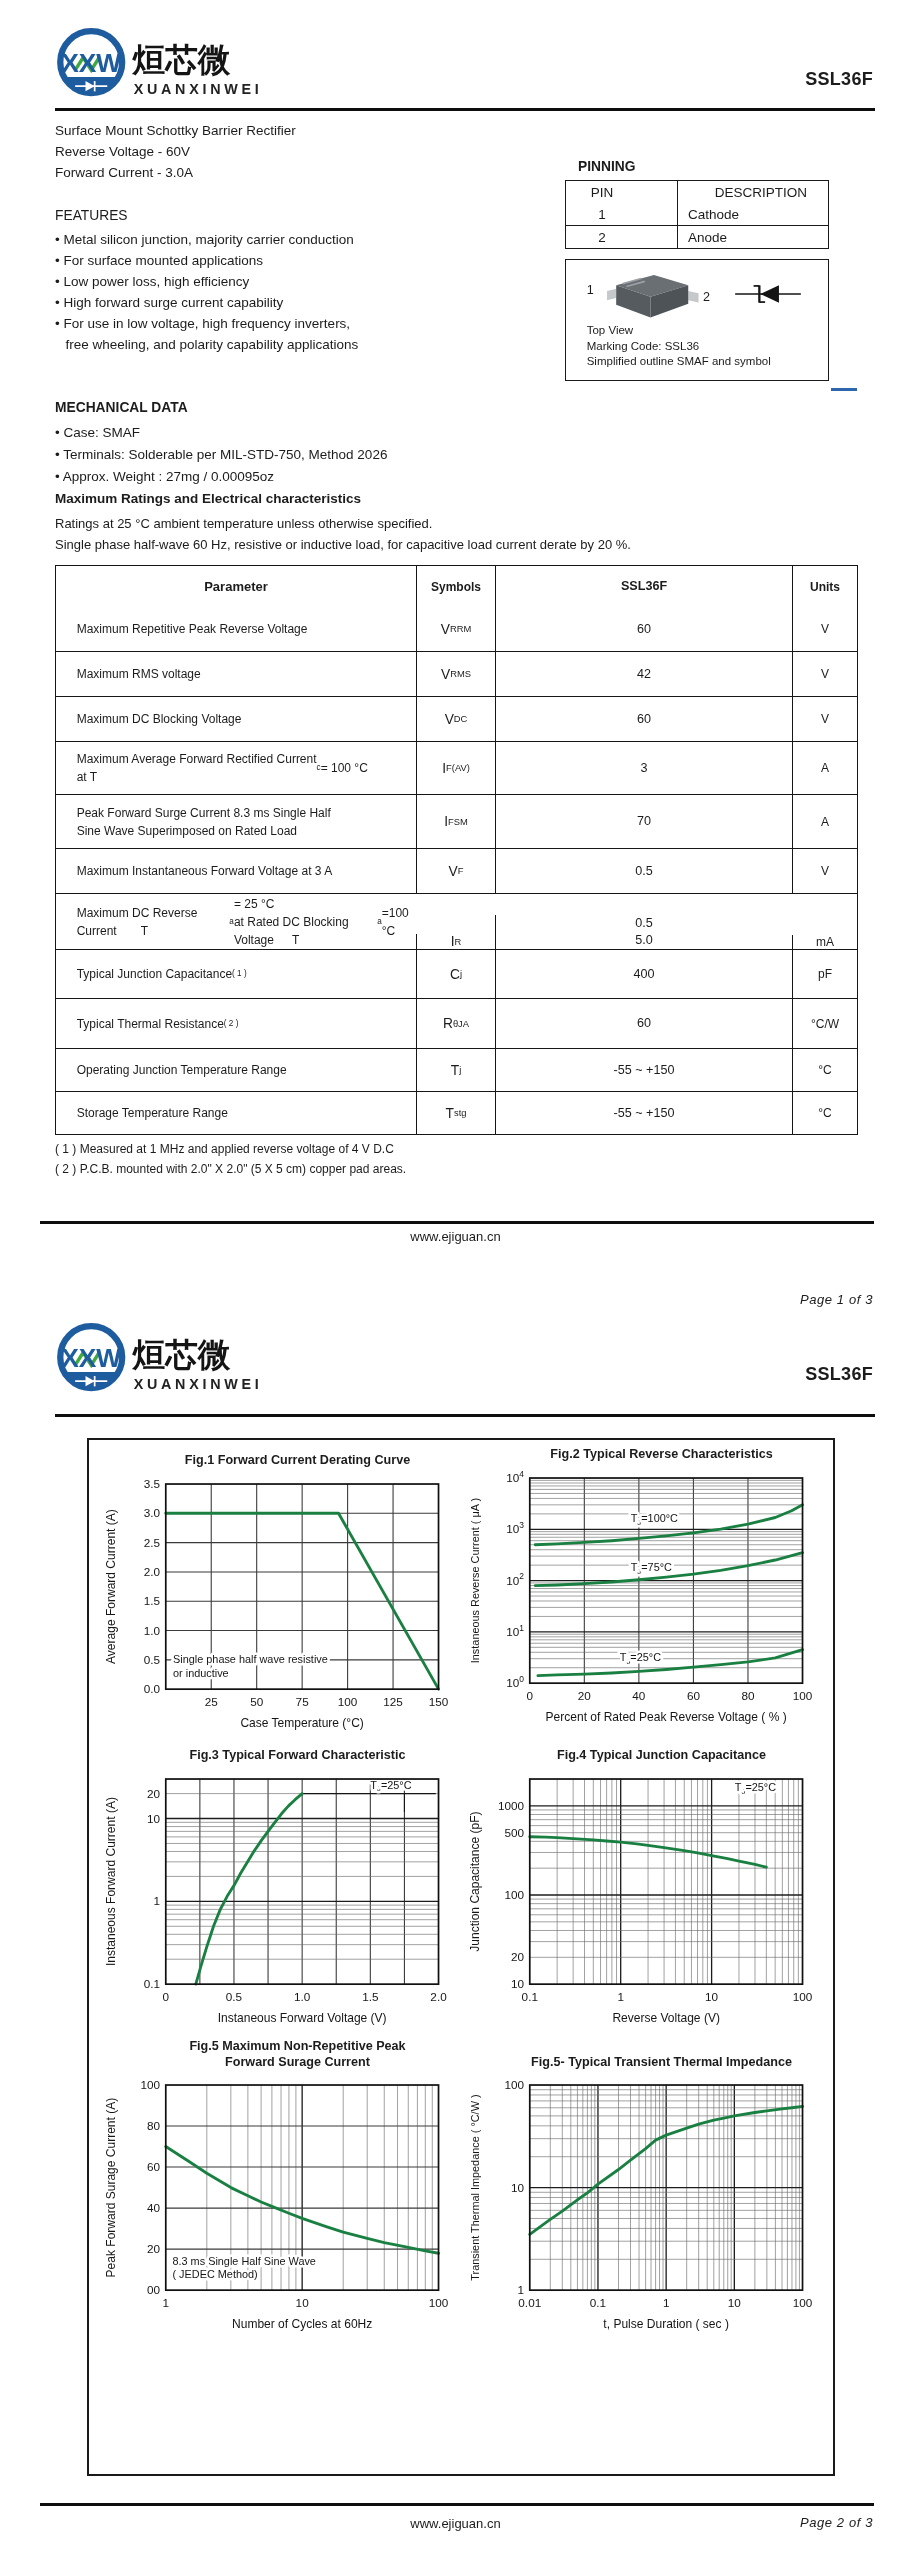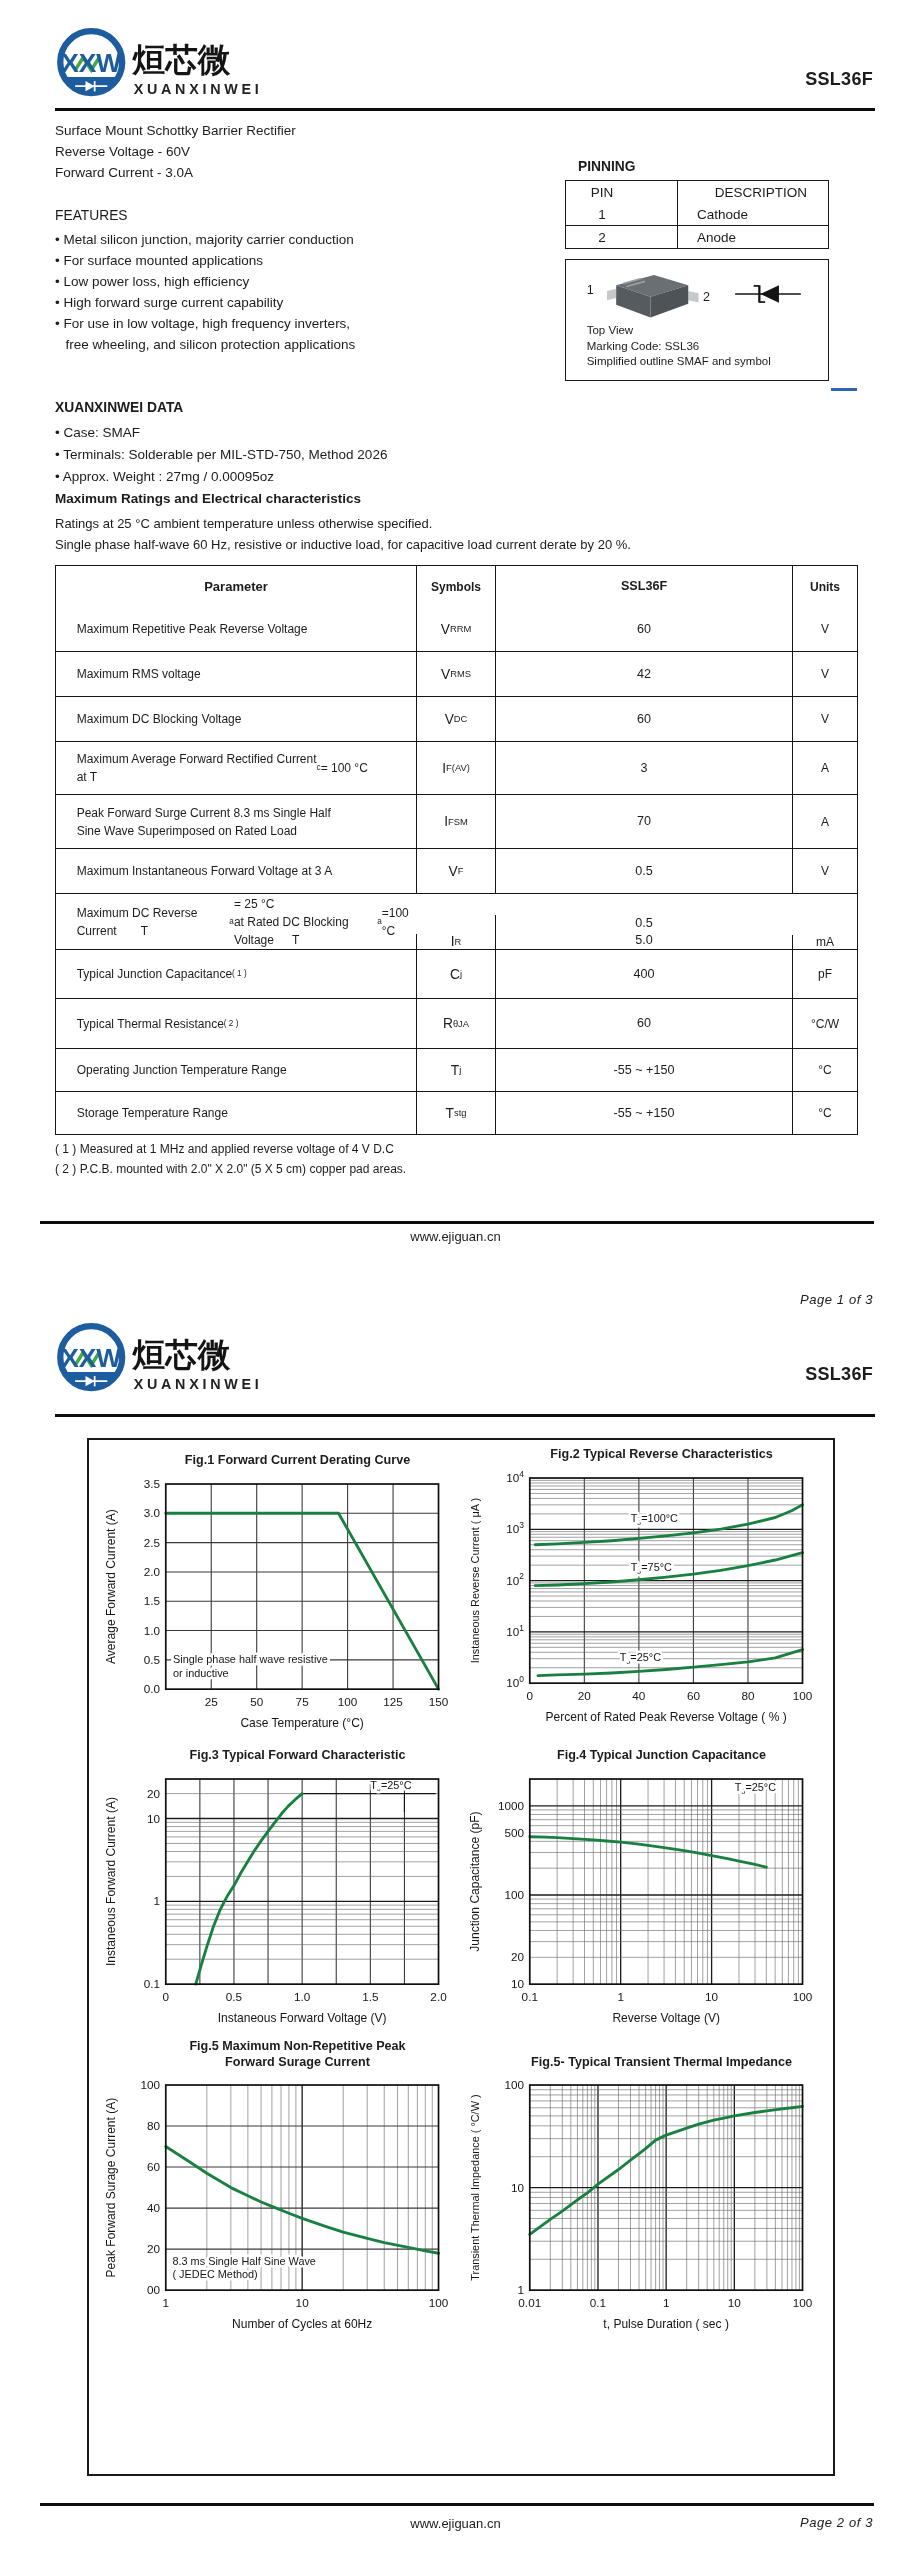--- a/index.html
+++ b/index.html
@@ -12,21 +12,21 @@
   .h-bold{font-size:13.8px;font-weight:bold;}
   #summary-list,#features-list{font-size:13.5px;line-height:21px;}
   #mech-list{font-size:13.5px;line-height:22px;}
   #ratings-notes{font-size:13px;line-height:20.7px;}
   #footnotes{font-size:12px;line-height:20px;}
   
   .pin-table{border:1.7px solid #1a1a1a;font-size:13.5px;background:#fff;}
   .pin-row{display:flex;height:22px;align-items:center;border-top:1.1px solid #1a1a1a;gap:39px;}
   .pin-row:first-child{border-top:none;}
   .pin-c1{width:72px;text-align:center;}
-  .pin-c2{flex:1;border-left:1.1px solid #1a1a1a;padding-left:19px;box-sizing:border-box;height:100%;display:flex;align-items:center;}
+  .pin-c2{flex:1;border-left:1.1px solid #1a1a1a;padding-left:10px;box-sizing:border-box;height:100%;display:flex;align-items:center;}
   .pin-head .pin-c2{justify-content:center;padding-left:16px;}
   
   .pkg-box{border:1.7px solid #1a1a1a;background:#fff;}
   .pin-num{font-size:12.6px;}
   #pkg-captions{font-size:11.5px;line-height:15.5px;}
   
   .spec-table{border:1.7px solid #161616;background:#fff;}
   .spec-row{display:flex;align-items:stretch;border-top:1.4px solid #161616;}
   .spec-row:first-child{border-top:none;}
   .spec-head{font-weight:bold;font-size:13px;}
@@ -73,21 +73,21 @@
       <div>Forward Current - 3.0A</div>
     </div>
 
   <div class="abs h-plain" style="left:55px;top:208px">FEATURES</div>
   <div class="abs" id="features-list" style="left:55px;top:229px">
       <div>• Metal silicon junction, majority carrier conduction</div>
       <div>• For surface mounted applications</div>
       <div>• Low power loss, high efficiency</div>
       <div>• High forward surge current capability</div>
       <div>• For use in low voltage, high frequency inverters,</div>
-      <div>  free wheeling, and silicon protection applications</div>
+      <div>  free wheeling, and polarity capability applications</div>
     </div>
 
   <div class="abs h-bold" style="left:578px;top:159px">PINNING</div>
   <div class="abs pin-table" style="left:565px;top:180px;width:262px">
     <div class="pin-row pin-head">
       <div class="pin-c1">PIN</div>
       <div class="pin-c2">DESCRIPTION</div>
     </div>
     <div id="pin-body">
         <div class="pin-row">
@@ -121,21 +121,21 @@
       <path d="M78 4 L78 34 L46 19 Z" fill="#141414"></path>
     </svg>
     <div class="abs" id="pkg-captions" style="left:20.7px;top:63px">
         <div>Top View</div>
         <div>Marking Code: SSL36</div>
         <div>Simplified outline SMAF and symbol</div>
       </div>
   </div>
   <div class="abs" style="left:831px;top:388px;width:26px;height:2.9px;background:#2E66AD"></div>
 
-  <div class="abs h-bold" style="left:55px;top:400px">XUANXINWEI DATA</div>
+  <div class="abs h-bold" style="left:55px;top:400px">MECHANICAL DATA</div>
   <div class="abs" id="mech-list" style="left:55px;top:422px">
       <div>• Case: SMAF</div>
       <div>• Terminals: Solderable per MIL-STD-750, Method 2026</div>
       <div>• Approx. Weight : 27mg  /  0.00095oz</div>
     </div>
 
   <div class="abs h-bold" style="left:55px;top:491px;font-size:13.5px">Maximum Ratings and Electrical characteristics</div>
   <div class="abs" id="ratings-notes" style="left:55px;top:514px">
       <div>Ratings at 25 °C ambient temperature unless otherwise specified.</div>
       <div>Single phase half-wave 60 Hz, resistive or inductive load, for capacitive load current derate by 20 %.</div>

